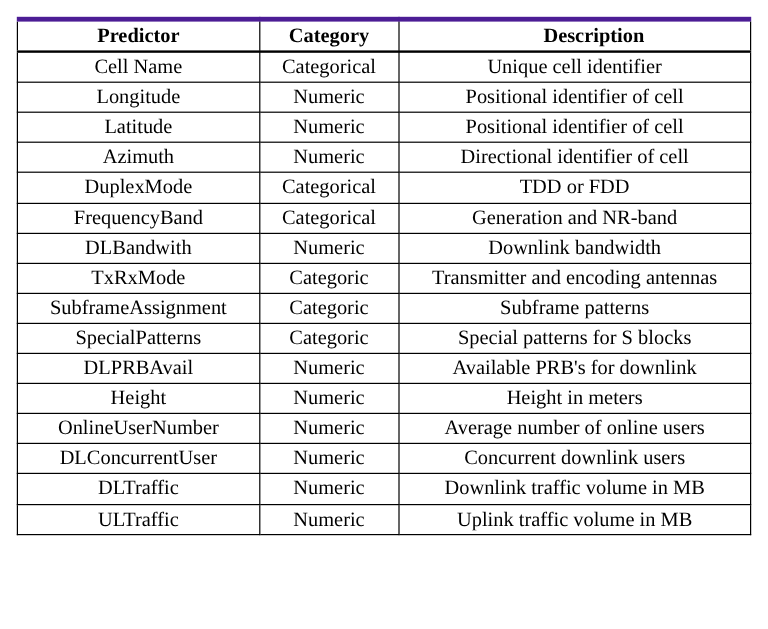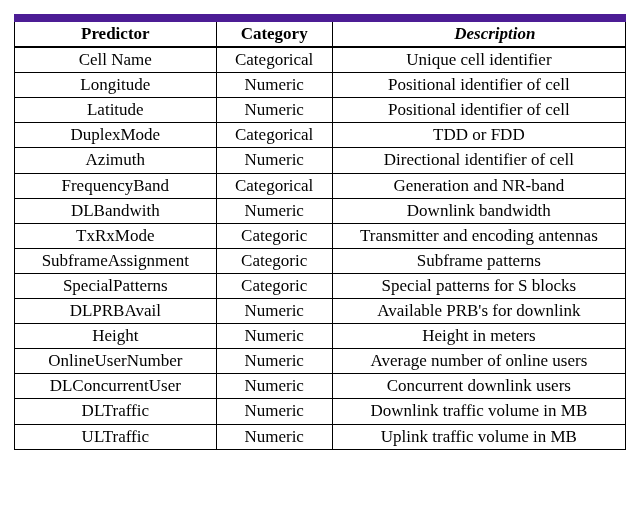--- a/index.html
+++ b/index.html
@@ -26,25 +26,24 @@
     vertical-align: middle;
     line-height: 1.3;
     padding: 1px 4px 1px 4px;
     overflow: hidden;
     white-space: nowrap;
   }
   thead th {
     font-weight: bold;
   }
   thead th.desc {
-    font-style: italic;
     padding-left: 36px;
   }
   thead tr {
-    border-top: 8px solid #4c1d95;
+    border-top: 4px solid #4c1d95;
     border-bottom: 2px solid #000;
   }
   col.c1 { width: 33%; }
   col.c2 { width: 19%; }
   col.c3 { width: 48%; }
 </style>
 </head>
 <body>
 
 <div class="wrap">
@@ -71,28 +70,28 @@
           <td>Longitude</td>
           <td>Numeric</td>
           <td>Positional identifier of cell</td>
         </tr>
         <tr>
           <td>Latitude</td>
           <td>Numeric</td>
           <td>Positional identifier of cell</td>
         </tr>
         <tr>
+          <td>Azimuth</td>
+          <td>Numeric</td>
+          <td>Directional identifier of cell</td>
+        </tr>
+        <tr>
           <td>DuplexMode</td>
           <td>Categorical</td>
           <td>TDD or FDD</td>
-        </tr>
-        <tr>
-          <td>Azimuth</td>
-          <td>Numeric</td>
-          <td>Directional identifier of cell</td>
         </tr>
         <tr>
           <td>FrequencyBand</td>
           <td>Categorical</td>
           <td>Generation and NR-band</td>
         </tr>
         <tr>
           <td>DLBandwith</td>
           <td>Numeric</td>
           <td>Downlink bandwidth</td>

